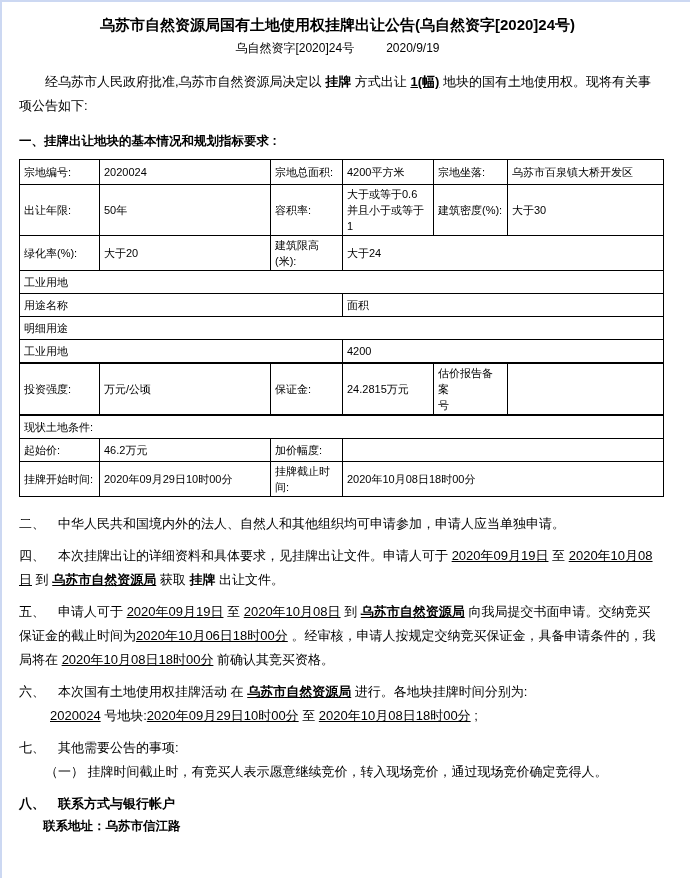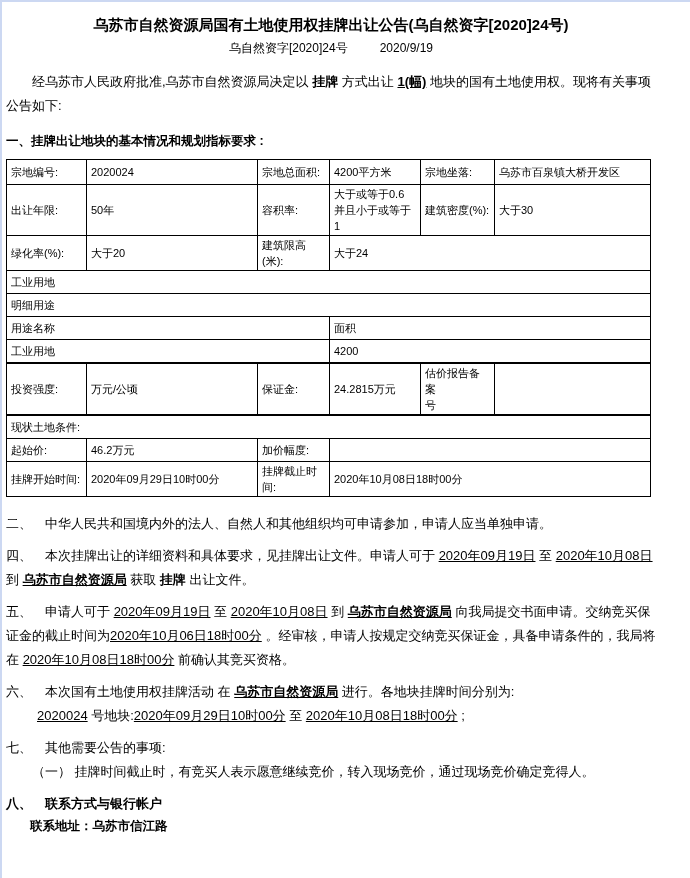--- a/index.html
+++ b/index.html
@@ -1,20 +1,20 @@
 <!DOCTYPE html>
 <html><head>
 <meta charset="utf-8">
 <style>
   html,body { margin:0; padding:0; background:#fff; }
   body { font-family:"Liberation Sans","DejaVu Sans",sans-serif; color:#000; }
   .page {
     position:relative; width:690px; height:878px; box-sizing:border-box;
     background:#fff; border-top:2px solid #ccd8f2; border-left:2px solid #ccd8f2;
-    padding:8px 34px 0 4px; overflow:hidden;
+    padding:8px 34px 0 17px; overflow:hidden;
   }
   .title { text-align:center; font-size:15px; font-weight:bold; line-height:22px; margin-top:4px; }
   .subtitle { text-align:center; font-size:12px; line-height:18px; margin-top:3px; }
   .subtitle .gap { display:inline-block; width:32px; }
   .para { font-size:13px; line-height:24px; margin:0 0 8px 0; }
   .intro { margin-top:13px; text-indent:2em; margin-bottom:0; }
   .sec-heading { font-weight:bold; font-size:12.5px; line-height:22px; margin-top:12px; }
   .b { font-weight:bold; }
   .u { text-decoration:underline; }
   .bu { font-weight:bold; text-decoration:underline; }
@@ -76,25 +76,25 @@
     <tr class="h24">
       <td>绿化率(%):</td>
       <td>大于20</td>
       <td>建筑限高(米):</td>
       <td colspan="3">大于24</td>
     </tr>
     <tr>
       <td colspan="6">工业用地</td>
     </tr>
     <tr>
-      <td colspan="6">明细用途</td>
+      <td colspan="3">用途名称</td>
+      <td colspan="3">面积</td>
     </tr>
     <tr>
-      <td colspan="3">用途名称</td>
-      <td colspan="3">面积</td>
+      <td colspan="6">明细用途</td>
     </tr>
     <tr>
       <td colspan="3">工业用地</td>
       <td colspan="3">4200</td>
     </tr>
     <tr class="h34 thick">
       <td>投资强度:</td>
       <td>万元/公顷</td>
       <td>保证金:</td>
       <td class="center">24.2815万元</td>

